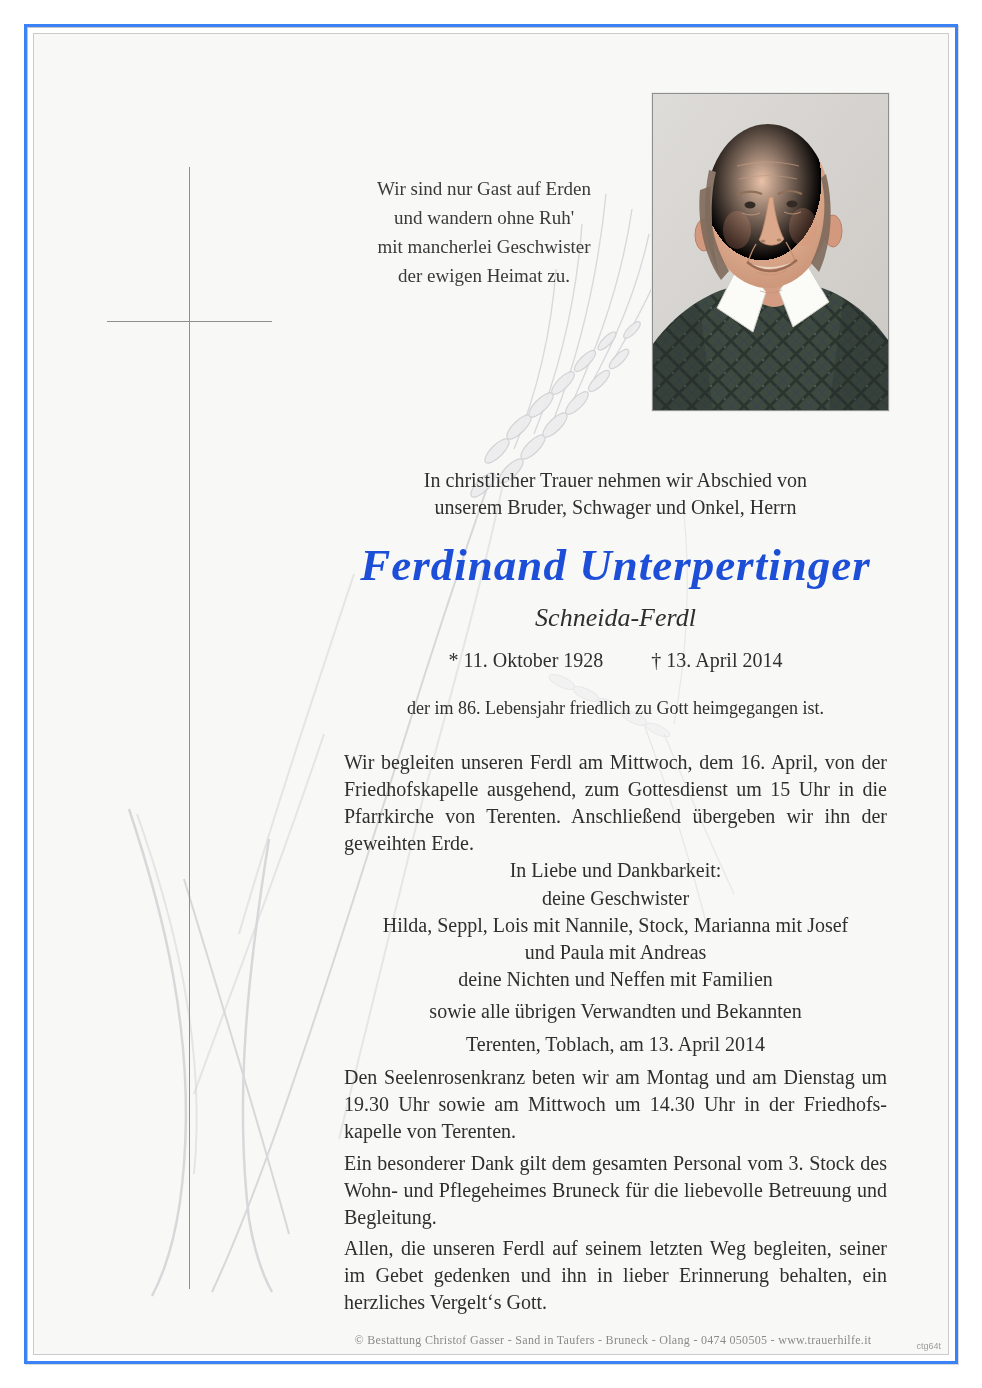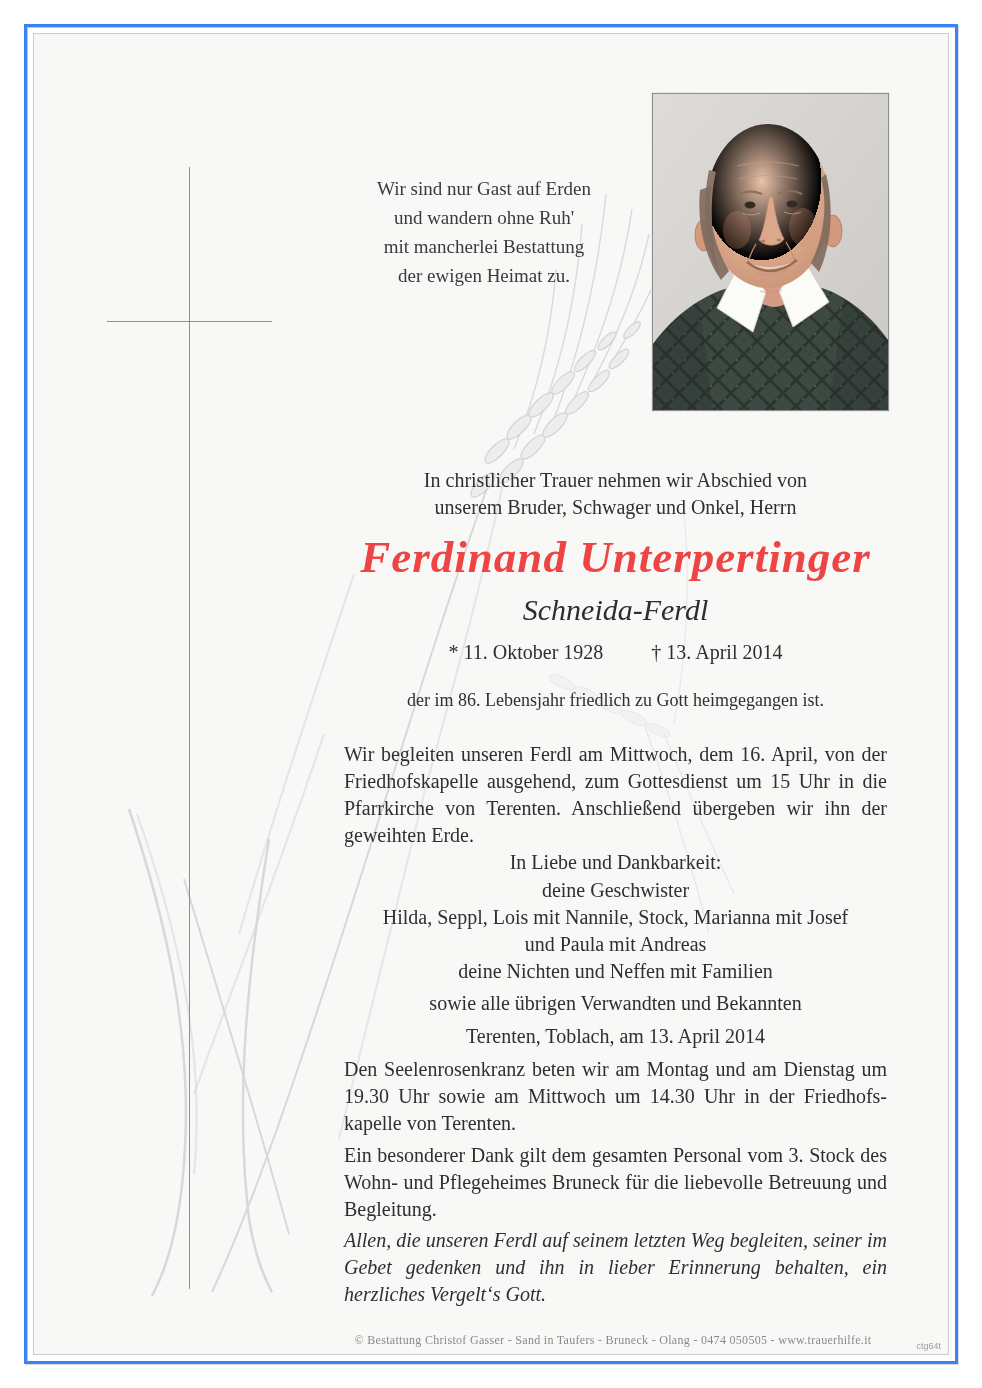--- a/index.html
+++ b/index.html
@@ -24,31 +24,31 @@
     text-align:center;font-size:19px;line-height:29px;color:#3a3a3a;
   }
   .photo{
     position:absolute;left:618px;top:59px;width:235px;height:316px;z-index:3;
     border:1px solid #8e8e8e;background:#d8d6d2;box-shadow:0 0 0 1px #ebebe8;
   }
   .photo svg{display:block;width:100%;height:100%;}
   .col{position:absolute;left:310px;top:433px;width:543px;z-index:2;text-align:center;}
   .intro{font-size:20px;line-height:27px;color:#303030;text-align:center;}
   .name{
-    margin-top:8px;font-size:45px;line-height:56px;font-weight:bold;font-style:italic;
-    letter-spacing:1px;color:#ef4444;white-space:nowrap;
-  }
-  .nick{margin-top:8px;font-size:30px;line-height:34px;font-style:italic;color:#2e2e2e;}
+    margin-top:16px;font-size:45px;line-height:56px;font-weight:bold;font-style:italic;
+    letter-spacing:1px;color:#1d4ed8;white-space:nowrap;
+  }
+  .nick{margin-top:8px;font-size:26px;line-height:34px;font-style:italic;color:#2e2e2e;}
   .dates{margin-top:12px;font-size:20px;line-height:27px;}
   .dates .birth{margin-right:48px;}
   .age{margin-top:21px;font-size:18px;line-height:27px;}
   .para{margin-top:27px;font-size:20px;line-height:27px;text-align:justify;color:#2f2f2f;}
   .para.tight1{margin-top:6px;}
   .para.tight2{margin-top:5px;}
-  .para.tight3{margin-top:4px;font-style:italic;}
+  .para.tight3{margin-top:4px;}
   .cline{font-size:20px;line-height:27px;}
   .heading{margin-top:0px;}
   .group{margin-top:1px;}
   .nieces{margin-top:0px;}
   .relatives{margin-top:5px;}
   .place{margin-top:6px;}
   .footer{
     position:absolute;left:252px;right:8px;bottom:6px;z-index:2;text-align:center;
     font-size:12px;letter-spacing:0.3px;color:#8a8a8a;
   }
@@ -113,21 +113,21 @@
           <path d="M640,690 Q660,580 650,480" fill="none" stroke-width="1.2"></path>
         </g>
       </svg>
 
       <div class="cross-v"></div>
       <div class="cross-h"></div>
 
       <div class="poem">
         <div>Wir sind nur Gast auf Erden</div>
         <div>und wandern ohne Ruh'</div>
-        <div>mit mancherlei Bestattung</div>
+        <div>mit mancherlei Geschwister</div>
         <div>der ewigen Heimat zu.</div>
       </div>
 
       <div class="photo">
         <svg viewBox="0 0 235 316" aria-hidden="true">
           <defs>
             <linearGradient id="bgG" x1="0" y1="0" x2="1" y2="1">
               <stop offset="0" stop-color="#dedcd8"></stop>
               <stop offset="1" stop-color="#ccc9c5"></stop>
             </linearGradient>

